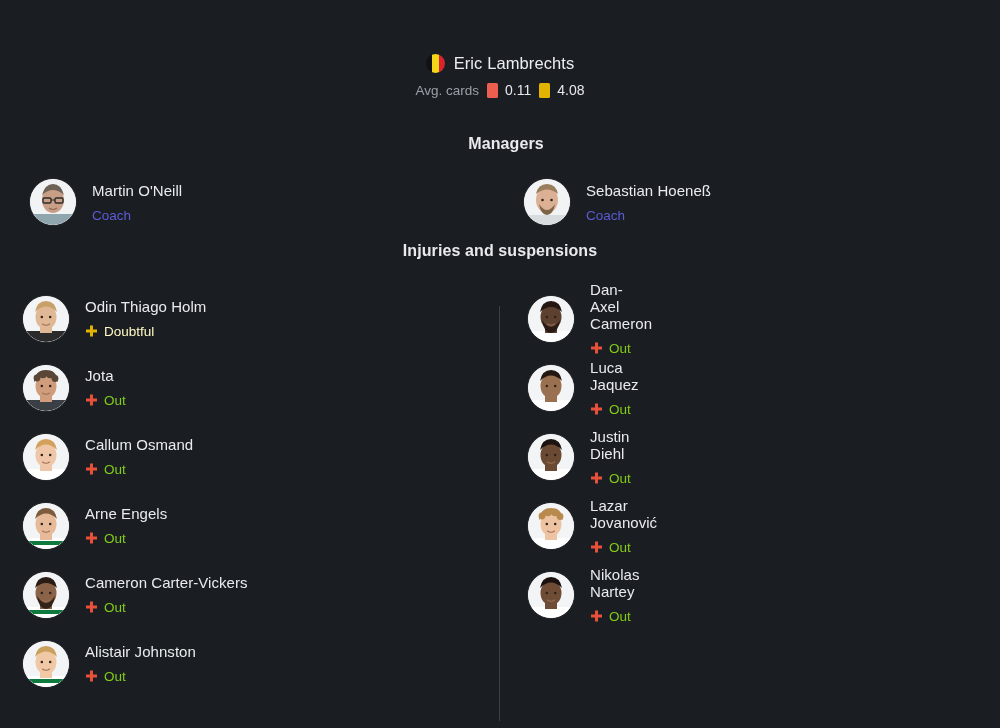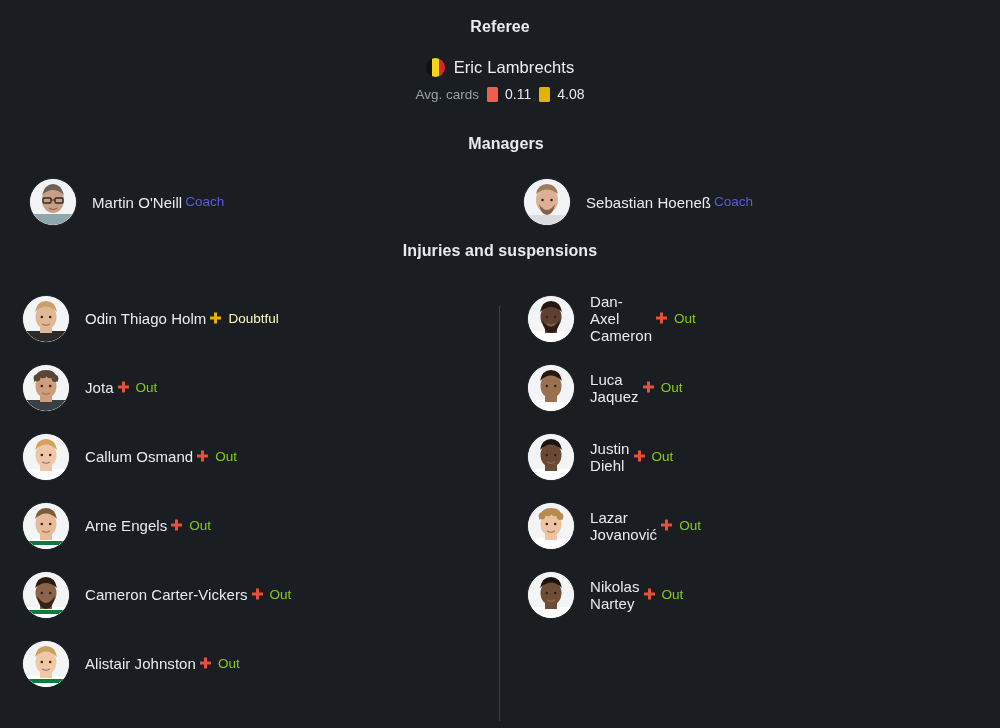--- a/index.html
+++ b/index.html
@@ -31,21 +31,21 @@
 
   
   .referee-section { position: absolute; top: 18px; left: 0; width: 1000px; }
   .referee-title { margin-bottom: 0px; }
 
   .referee-name-row {
     display: flex;
     align-items: center;
     justify-content: center;
     gap: 9px;
-    margin-top: 22px;
+    margin-top: 36px;
   }
   .flag-be {
     width: 19px; height: 19px;
     border-radius: 50%;
     overflow: hidden;
     display: block;
     flex: 0 0 auto;
     background: linear-gradient(to right, #111112 0%, #111112 33.3%, #f5d518 33.3%, #f5d518 66.6%, #d9232e 66.6%, #d9232e 100%);
   }
   .referee-name {
@@ -84,21 +84,21 @@
     width: 46px; height: 46px;
     border-radius: 50%;
     flex: 0 0 auto;
     position: relative;
     overflow: hidden;
     background: #f4f5f6;
     box-shadow: 0 0 0 1px rgba(255,255,255,0.06);
   }
   .avatar svg { display: block; width: 46px; height: 46px; }
 
-  .person-text { display: flex; flex-direction: row; gap: 3px; }
+  .person-text { display: flex; flex-direction: column; gap: 9px; }
   .person-name { color: #e9ebee; font-size: 15px; letter-spacing: 0.05px; }
   .person-role { color: #5b5bd6; font-size: 13.5px; }
 
   
   .injuries-section { position: absolute; top: 242px; left: 0; width: 1000px; }
 
   .injuries-body {
     position: relative;
     margin-top: 24px;
     display: flex;
@@ -122,21 +122,20 @@
   .status-text { font-size: 13.5px; }
   .status-out { color: #84cc16; text-align: center; }
   .status-doubtful { color: #fef9c3; }
 </style>
 </head>
 <body>
 
 <div class="page">
 
   <div class="referee-section">
-    <div class="section-title referee-title">Referee</div>
 
     <div class="referee-name-row">
       <span class="flag-be"></span>
       <span class="referee-name">Eric Lambrechts</span>
     </div>
 
     <div class="referee-cards-row">
       <span class="avg-label">Avg. cards</span>
       <span class="card-chip">
         <span class="card-swatch card-red"></span>

